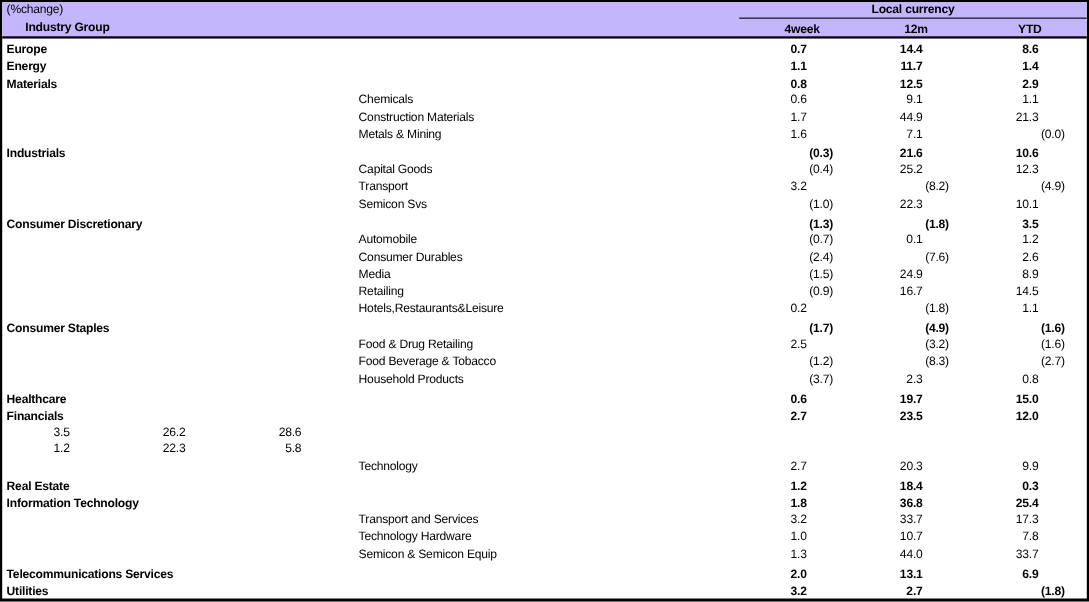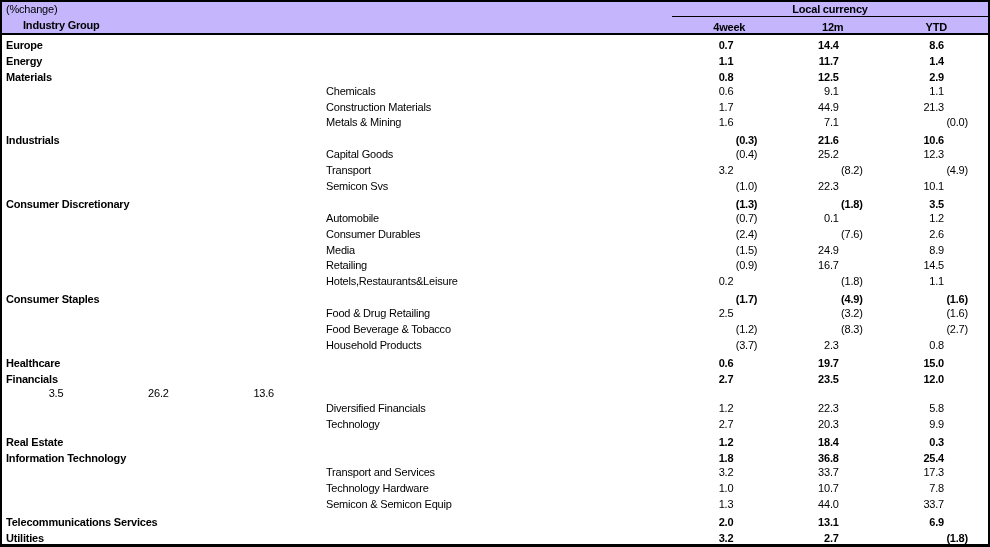--- a/index.html
+++ b/index.html
@@ -215,24 +215,23 @@
       </div>
       <div class="row group">
         <div class="cell name">Financials</div>
         <div class="cell val">2.7</div>
         <div class="cell val">23.5</div>
         <div class="cell val">12.0</div>
       </div>
       <div class="row sub">
         <div class="cell val">3.5</div>
         <div class="cell val">26.2</div>
-        <div class="cell val">13.6</div>
-      </div>
-      <div class="row sub">
-        <div class="cell name">Diversified Financials</div>
+        <div class="cell val">28.6</div>
+      </div>
+      <div class="row sub">
         <div class="cell val">1.2</div>
         <div class="cell val">22.3</div>
         <div class="cell val">5.8</div>
       </div>
       <div class="row sub">
         <div class="cell name">Technology</div>
         <div class="cell val">2.7</div>
         <div class="cell val">20.3</div>
         <div class="cell val">9.9</div>
       </div>

